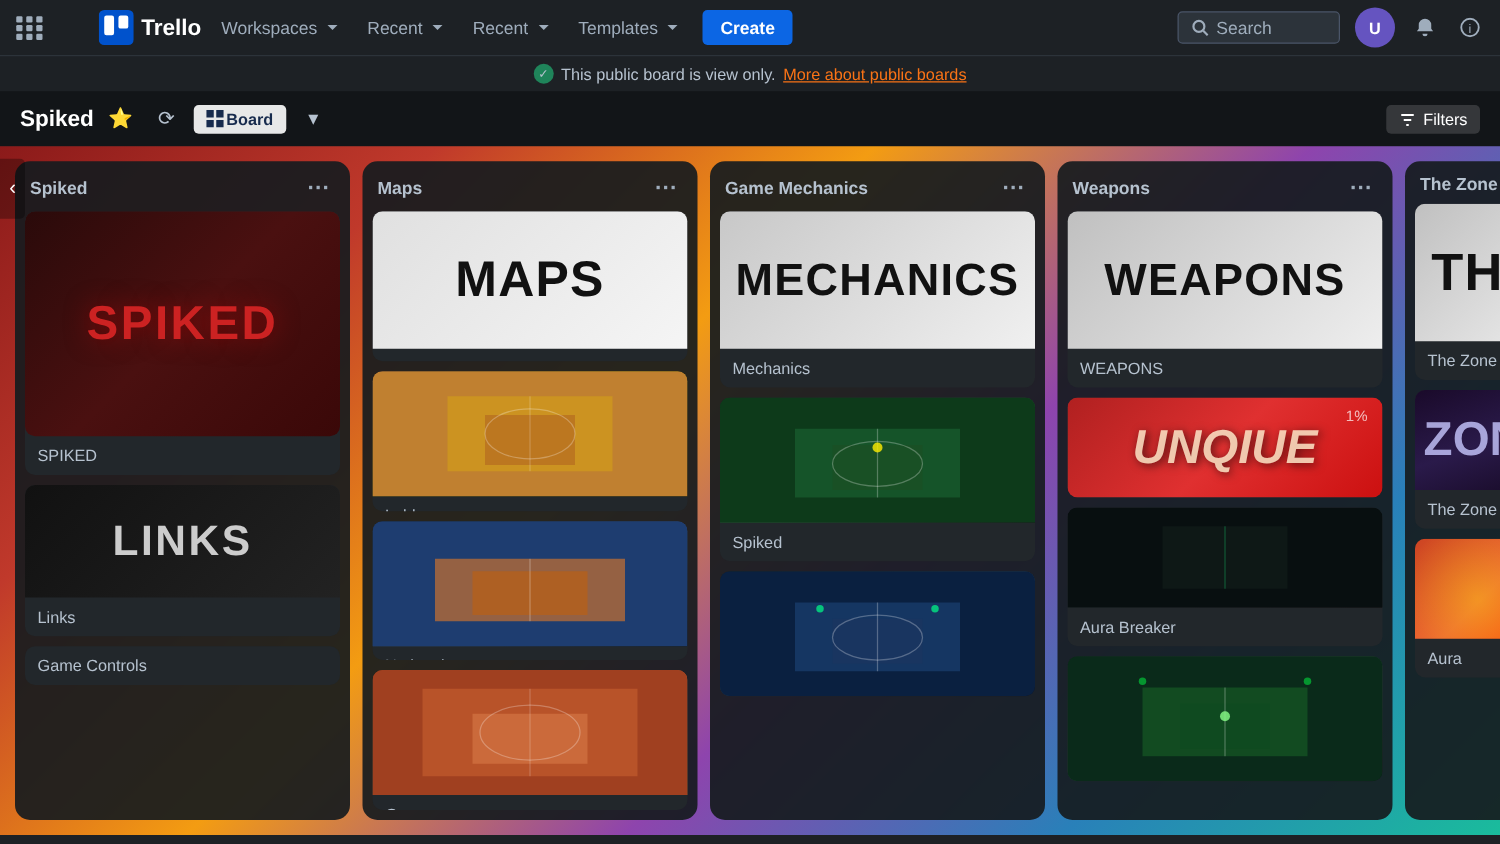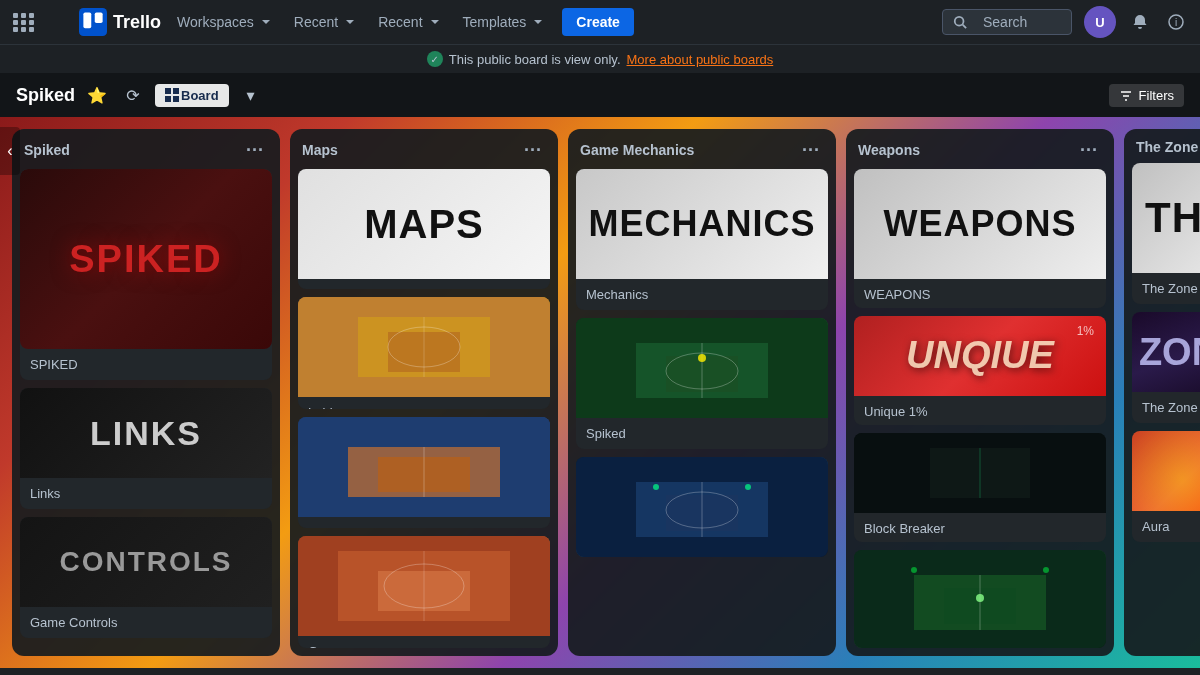--- a/index.html
+++ b/index.html
@@ -5,21 +5,21 @@
     * { box-sizing: border-box; margin: 0; padding: 0; }
     body { font-family: -apple-system, BlinkMacSystemFont, 'Segoe UI', sans-serif; background: #1d2125; color: #fff; overflow: hidden; height: 675px; width: 1200px; }
     .nav-grid-icon { width: 32px; height: 32px; display: flex; align-items: center; justify-content: center; cursor: pointer; border-radius: 4px; }
     .grid-dots { display: grid; grid-template-columns: repeat(3,6px); gap: 2px; }
     .grid-dots span { width: 5px; height: 5px; background: #9fadbc; border-radius: 1px; display: block; }
     .nav-logo { display: flex; align-items: center; gap: 6px; margin-right: 4px; text-decoration: none; margin-left: 35px; }
     .nav-logo-icon { width: 28px; height: 28px; }
     .nav-btn { display: flex; align-items: center; gap: 4px; color: #9fadbc; font-size: 14px; font-weight: 500; padding: 4px 8px; border-radius: 4px; cursor: pointer; border: none; background: none; }
     .nav-btn svg { width: 16px; height: 16px; }
     .nav-create { background: #0c66e4; color: #fff; border: none; border-radius: 4px; padding: 6px 14px; font-size: 14px; font-weight: 600; cursor: pointer; margin-left: 4px; }
-    .nav-search { display: flex; align-items: center; background: #2c333a; border: 1px solid #4a5568; border-radius: 4px; padding: 4px 10px; gap: 16px; cursor: pointer; color: #9fadbc; font-size: 14px; min-width: 130px; }
+    .nav-search { display: flex; align-items: center; background: #2c333a; border: 1px solid #4a5568; border-radius: 4px; padding: 4px 10px; gap: 6px; cursor: pointer; color: #9fadbc; font-size: 14px; min-width: 130px; }
 
     
     .notif-bar { background: #1d2125; border-top: 1px solid #2c333a; display: flex; align-items: center; justify-content: center; padding: 6px; font-size: 13px; color: #b6c2cf; gap: 6px; }
     .notif-bar a { color: #f97316; text-decoration: underline; cursor: pointer; }
     .notif-icon { width: 16px; height: 16px; border-radius: 50%; background: #1f845a; display: flex; align-items: center; justify-content: center; font-size: 10px; }
 
     
     .sidebar-toggle { position: absolute; left: 0; top: 130px; width: 20px; height: 48px; background: rgba(0,0,0,0.3); display: flex; align-items: center; justify-content: center; cursor: pointer; border-radius: 0 4px 4px 0; z-index: 20; }
 
     
@@ -238,23 +238,20 @@
       </div>
 
       <div class="card">
         <div class="card-img" style="background:linear-gradient(135deg,#111,#222);height:90px;">
           <span style="font-size:34px;font-weight:900;color:#ccc;text-transform:uppercase;letter-spacing:2px;">LINKS</span>
         </div>
         <div class="card-label">Links</div>
       </div>
 
       <div class="card">
-        <div class="card-img" style="background:linear-gradient(135deg,#141414,#202020);height:90px;">
-          <span style="font-size:28px;font-weight:900;color:#999;text-transform:uppercase;letter-spacing:2px;">CONTROLS</span>
-        </div>
         <div class="card-label">Game Controls</div>
       </div>
     </div>
   </div>
 
   <div class="column">
     <div class="column-header">
       <span style="color:#b6c2cf;font-size:14px;font-weight:600;">Maps</span>
       <span class="column-menu">···</span>
     </div>
@@ -363,32 +360,31 @@
           <span class="card-img-title" style="color:#111;font-size:36px;font-weight:900;">WEAPONS</span>
         </div>
         <div class="card-label">WEAPONS</div>
       </div>
 
       <div class="card">
         <div class="card-img" style="height:80px;background:linear-gradient(135deg,#b02020,#e03030,#cc1010);">
           <span style="font-size:38px;font-weight:900;color:rgba(255,230,200,0.85);font-style:italic;text-shadow:2px 2px 8px rgba(0,0,0,0.6);">UNQIUE</span>
           <span style="position:absolute;top:8px;right:12px;font-size:12px;color:rgba(255,255,255,0.7);">1%</span>
         </div>
-        <div class="card-label">Unique 1%</div>
       </div>
 
       <div class="card">
         <div class="card-img" style="height:80px;background:linear-gradient(160deg,#080f10,#101a1a,#080a08);">
           <svg viewBox="0 0 252 80" width="252" height="80" style="position:absolute;inset:0;">
             <rect width="252" height="80" fill="#080f10"></rect>
             <rect x="76" y="15" width="100" height="50" fill="#101a18" opacity="0.8"></rect>
             <line x1="126" y1="15" x2="126" y2="65" stroke="#1aff8844" stroke-width="1"></line>
           </svg>
         </div>
-        <div class="card-label">Block Breaker</div>
+        <div class="card-label">Aura Breaker</div>
       </div>
 
       <div class="card">
         <div class="card-img" style="height:100px;background:linear-gradient(160deg,#0a2a1a 0%,#1a4a2a 60%,#0a1a10 100%);position:relative;">
           <svg viewBox="0 0 252 100" width="252" height="100" style="position:absolute;inset:0;">
             <rect width="252" height="100" fill="#0a2a1a"></rect>
             <rect x="60" y="25" width="132" height="55" fill="#155a25" opacity="0.7"></rect>
             <rect x="90" y="38" width="72" height="36" fill="#104a20" opacity="0.9"></rect>
             <line x1="126" y1="25" x2="126" y2="80" stroke="#ffffff44" stroke-width="1"></line>
             <circle cx="126" cy="48" r="4" fill="#88ff88" opacity="0.8"></circle>

